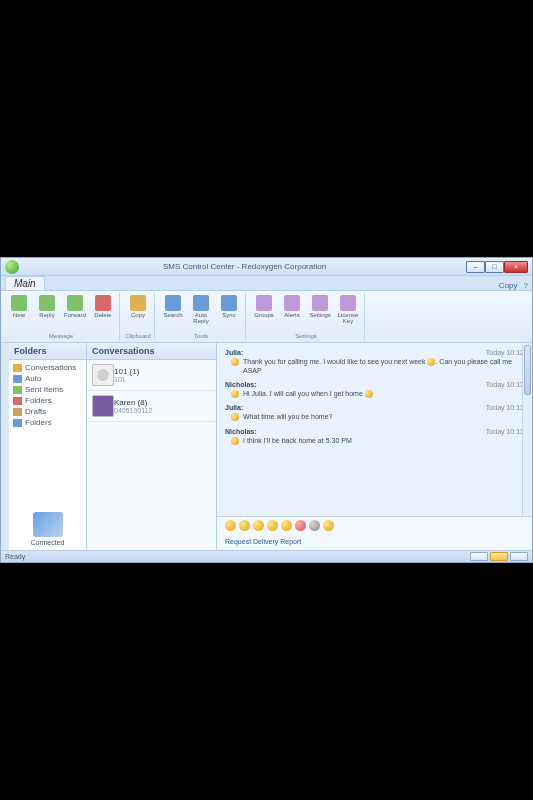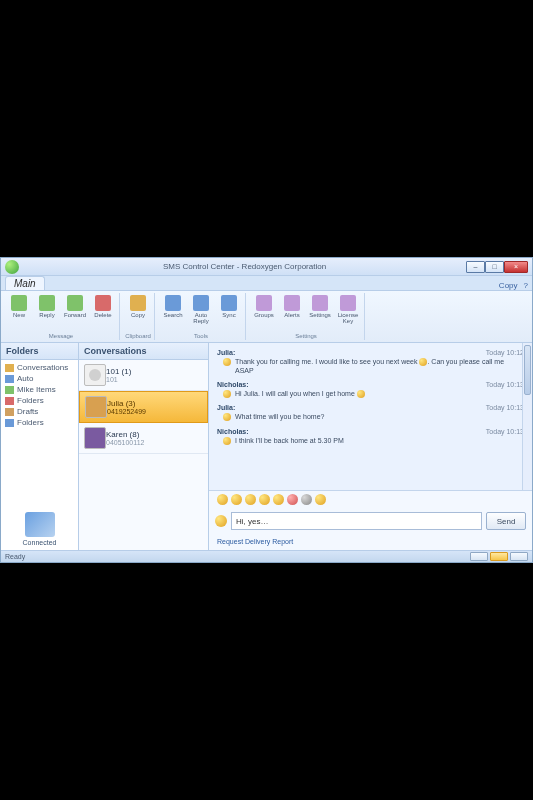--- a/index.html
+++ b/index.html
@@ -23,21 +23,21 @@
   
   .ribbon { height:52px; background:linear-gradient(#f0f7ff,#e2ecf9); border-bottom:1px solid #b7cde8; display:flex; padding:2px; gap:2px; }
   .rgroup { border-right:1px solid #c3d5ec; padding:0 3px; display:flex; flex-direction:column; }
   .rgroup-buttons { flex:1; display:flex; gap:2px; align-items:flex-start; }
   .rbtn { display:flex; flex-direction:column; align-items:center; width:26px; padding:2px 0; border-radius:2px; }
   .ricon { width:16px; height:16px; border-radius:2px; }
   .rlbl { font-size:6px; color:#48586e; text-align:center; line-height:1; margin-top:1px; }
   .rgroup-label { font-size:6px; color:#6b7f98; text-align:center; padding:1px 0; }
 
   
-  .body { display:flex; height: calc(100% - 18px - 15px - 52px - 12px); }
+  .body { display:flex; height: calc(100% - 18px - 15px - 52px - 12px); padding-left: 8px; }
 
   
   .folders { width:78px; border-right:1px solid #b7cde8; display:flex; flex-direction:column; background:#fff; }
   .pane-header { background:linear-gradient(#e7f0fd,#d6e5f8); padding:3px 5px; font-weight:bold; color:#3a5270; border-bottom:1px solid #b7cde8; }
   .folder-list { flex:1; padding:2px; }
   .folder { display:flex; align-items:center; gap:3px; padding:1px 2px; font-size:8px; color:#4a5a70; }
   .ficon { width:9px; height:8px; }
   .folders-footer { padding:4px; text-align:center; }
   .connected-img { width:30px; height:25px; background:linear-gradient(135deg,#6aa0e0,#b7d2f0); border-radius:3px; margin:0 auto 2px; }
   .connected-lbl { font-size:7px; color:#3a5270; }
@@ -193,21 +193,21 @@
           <div class="folder">
             <div class="ficon" style="background: rgb(224, 176, 80);"></div>
             <span>Conversations</span>
           </div>
           <div class="folder">
             <div class="ficon" style="background: rgb(106, 154, 216);"></div>
             <span>Auto</span>
           </div>
           <div class="folder">
             <div class="ficon" style="background: rgb(127, 194, 106);"></div>
-            <span>Mike Items</span>
+            <span>Sent Items</span>
           </div>
           <div class="folder">
             <div class="ficon" style="background: rgb(216, 106, 106);"></div>
             <span>Folders</span>
           </div>
           <div class="folder">
             <div class="ficon" style="background: rgb(208, 160, 96);"></div>
             <span>Drafts</span>
           </div>
           <div class="folder">
@@ -224,27 +224,20 @@
     <div class="convs">
       <div class="pane-header">Conversations</div>
       <div id="conv-list">
           <div class="conv">
             <div class="avatar blank"></div>
             <div class="conv-info">
               <div class="conv-name">101 (1)</div>
               <div class="conv-sub">101</div>
             </div>
           </div>
-          <div class="conv selected">
-            <div class="avatar" style="background: rgb(216, 160, 80);"></div>
-            <div class="conv-info">
-              <div class="conv-name">Julia (3)</div>
-              <div class="conv-sub">0419252499</div>
-            </div>
-          </div>
           <div class="conv">
             <div class="avatar" style="background: rgb(122, 90, 160);"></div>
             <div class="conv-info">
               <div class="conv-name">Karen (8)</div>
               <div class="conv-sub">0405100112</div>
             </div>
           </div>
         </div>
     </div>
 
@@ -297,25 +290,20 @@
       <div class="emoji-bar">
         <div class="emj"></div>
         <div class="emj"></div>
         <div class="emj"></div>
         <div class="emj"></div>
         <div class="emj"></div>
         <div class="emj alt1"></div>
         <div class="emj alt2"></div>
         <div class="emj"></div>
       </div>
-      <div class="compose">
-        <div class="compose-icon"></div>
-        <input class="compose-input" value="Hi, yes…" style="">
-        <button class="send-btn">Send</button>
-      </div>
       <div class="compose-footer">
         <span class="link">Request Delivery Report</span>
       </div>
     </div>
   </div>
 
   <div class="statusbar">
     <div class="left">Ready</div>
     <div class="right">
       <div class="sbtn"></div>

